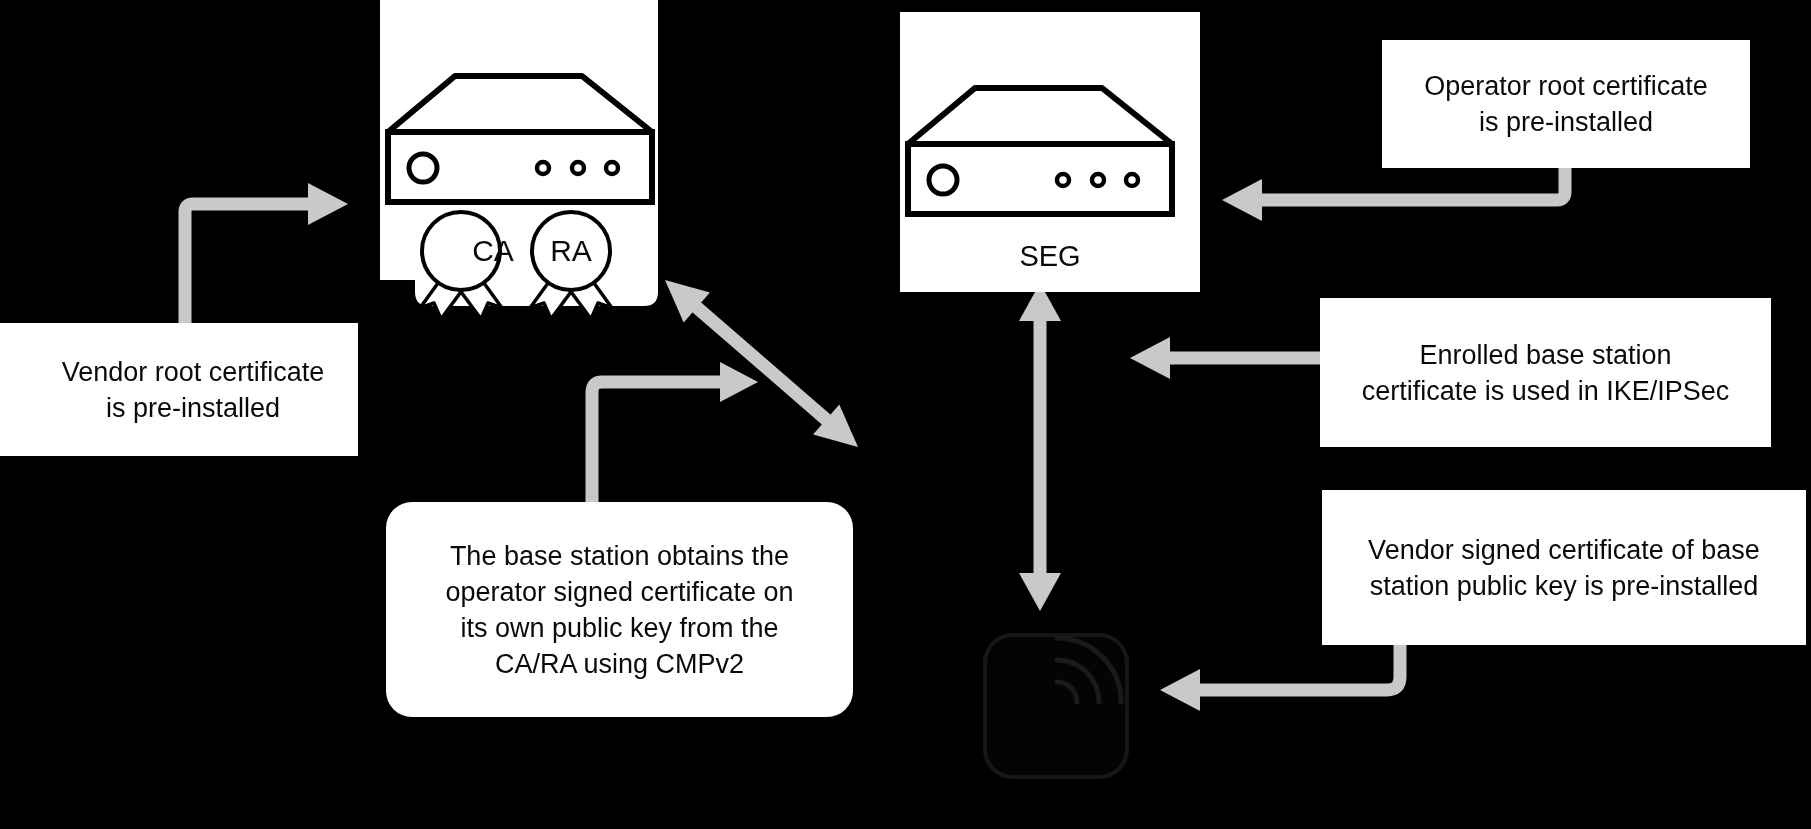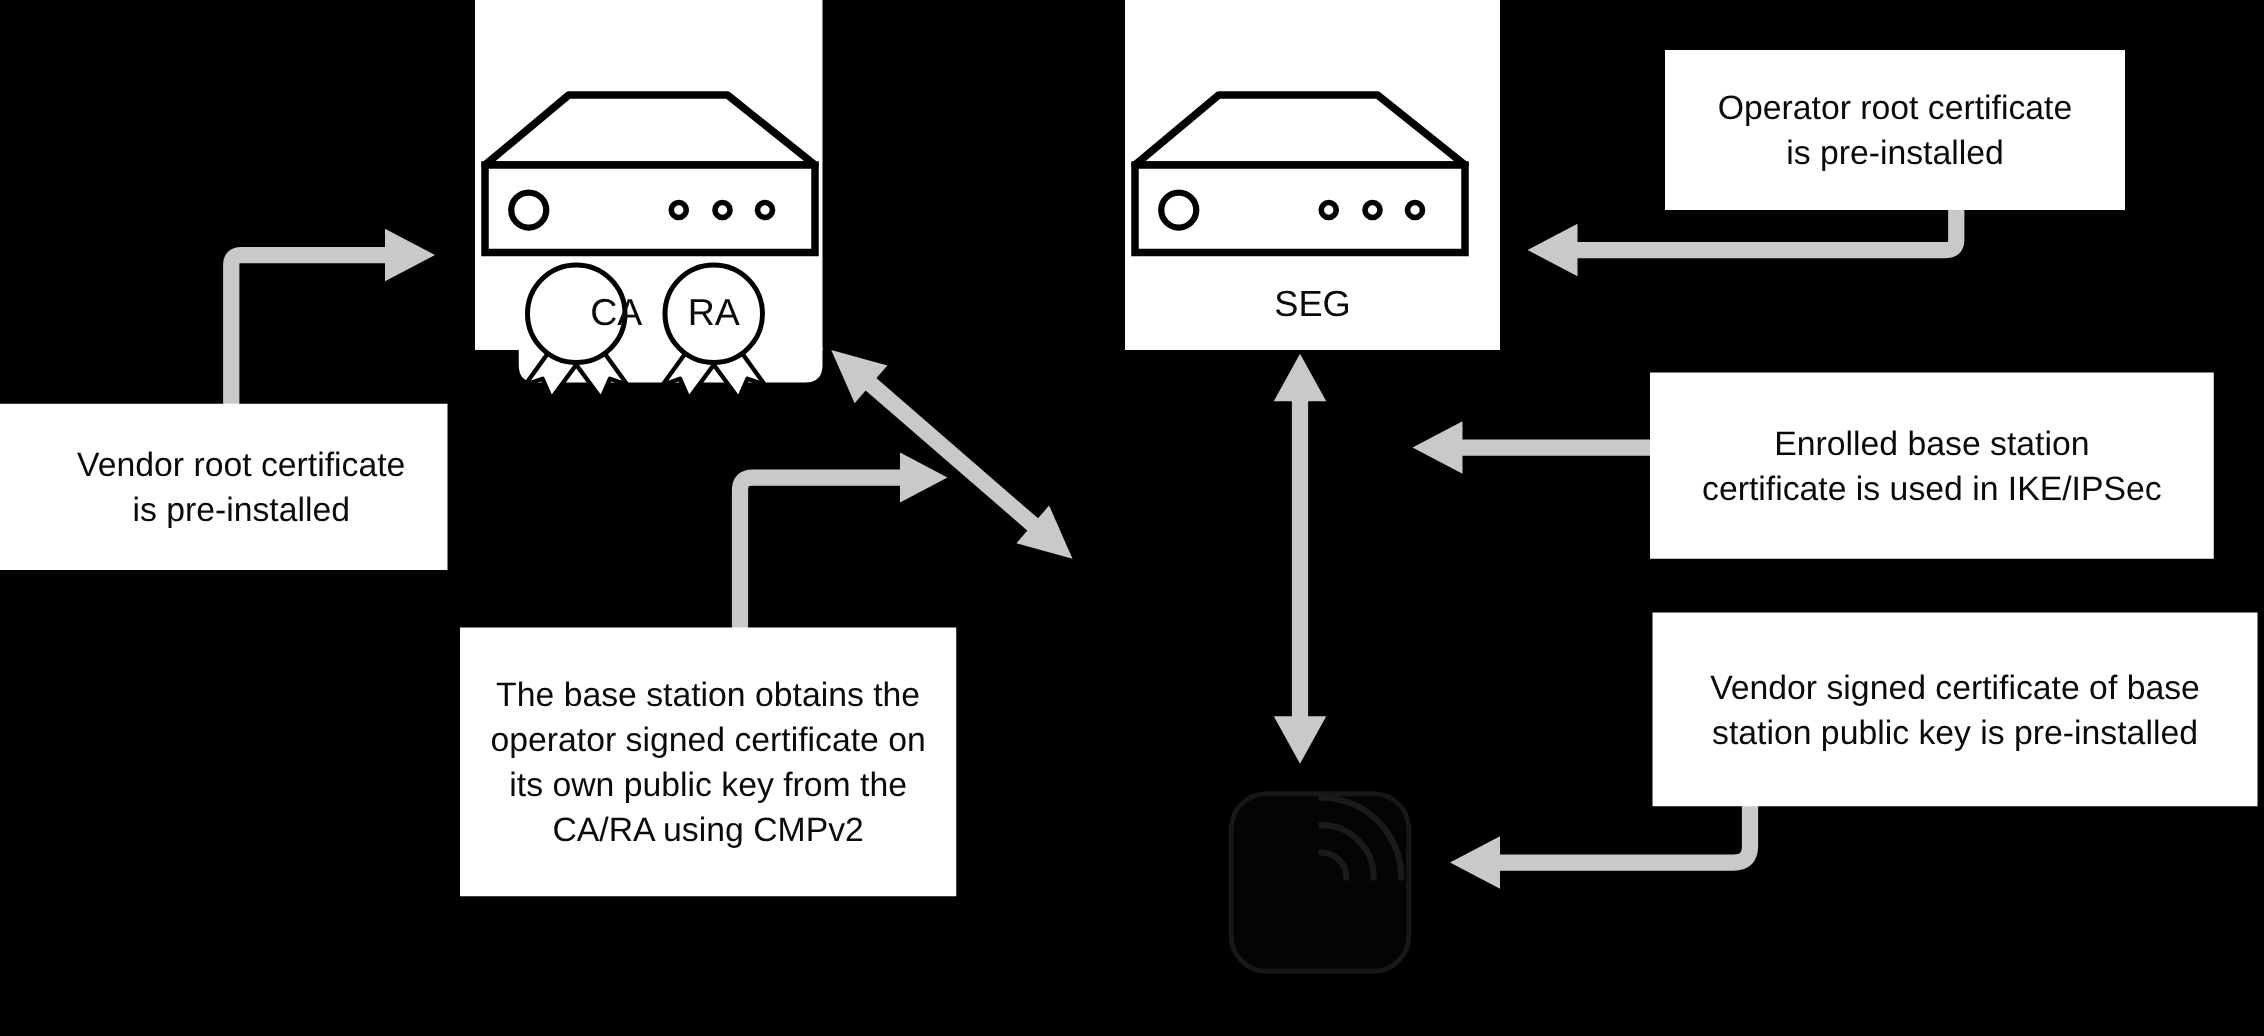--- a/index.html
+++ b/index.html
@@ -67,21 +67,21 @@
       <polygon points="76,72 102,108 88,103 81,119 56,85"></polygon>
       <polygon points="156,72 130,108 144,103 151,119 176,85"></polygon>
       <polygon points="186,72 212,108 198,103 191,119 166,85"></polygon>
     </g>
     <circle cx="61" cy="51" r="39" fill="#fff" stroke="#000" stroke-width="4"></circle>
     <circle cx="171" cy="51" r="39" fill="#fff" stroke="#000" stroke-width="4"></circle>
   </svg>
   <span class="badge-label" style="left:461px;top:251px;">CA</span>
   <span class="badge-label" style="left:539px;top:251px;">RA</span>
 
-  <div class="card" style="left:900px;top:0;width:300px;height:280px;">
+  <div class="card" style="left:900px;top:12px;width:300px;height:280px;">
     <svg class="abs" style="left:0;top:72px;" width="280" height="135" viewBox="0 0 280 135">
       <polygon points="8,60 75,4 202,4 272,60" fill="#fff" stroke="#000" stroke-width="6" stroke-linejoin="round"></polygon>
       <rect x="8" y="60" width="264" height="70" fill="#fff" stroke="#000" stroke-width="6"></rect>
       <circle cx="43" cy="96" r="14" fill="#fff" stroke="#000" stroke-width="5"></circle>
       <circle cx="163" cy="96" r="6" fill="#fff" stroke="#000" stroke-width="4.5"></circle>
       <circle cx="198" cy="96" r="6" fill="#fff" stroke="#000" stroke-width="4.5"></circle>
       <circle cx="232" cy="96" r="6" fill="#fff" stroke="#000" stroke-width="4.5"></circle>
     </svg>
     <span class="seg-label">SEG</span>
   </div>
@@ -91,27 +91,27 @@
     <g stroke="#1a1a1d" stroke-width="5" fill="none" stroke-linecap="round">
       <path d="M75 50 A20 20 0 0 1 95 70"></path>
       <path d="M75 28 A42 42 0 0 1 117 70"></path>
       <path d="M75 6 A64 64 0 0 1 139 70"></path>
     </g>
   </svg>
 
   <div class="note" style="left:0;top:323px;width:330px;height:133px;padding-left:28px;">Vendor root certificate
 is pre-installed</div>
 
-  <div class="note" style="left:1332px;top:40px;width:368px;height:128px;">Operator root certificate
+  <div class="note" style="left:1382px;top:40px;width:368px;height:128px;">Operator root certificate
 is pre-installed</div>
 
   <div class="note" style="left:1320px;top:298px;width:451px;height:149px;">Enrolled base station
 certificate is used in IKE/IPSec</div>
 
   <div class="note" style="left:1322px;top:490px;width:484px;height:155px;">Vendor signed certificate of base
 station public key is pre-installed</div>
 
-  <div class="note" style="left:368px;top:502px;width:397px;height:215px;">The base station obtains the
+  <div class="note" style="left:386px;top:502px;width:467px;height:215px;border-radius:26px;">The base station obtains the
 operator signed certificate on
 its own public key from the
 CA/RA using CMPv2</div>
 
 </div>
 
 </body></html>

